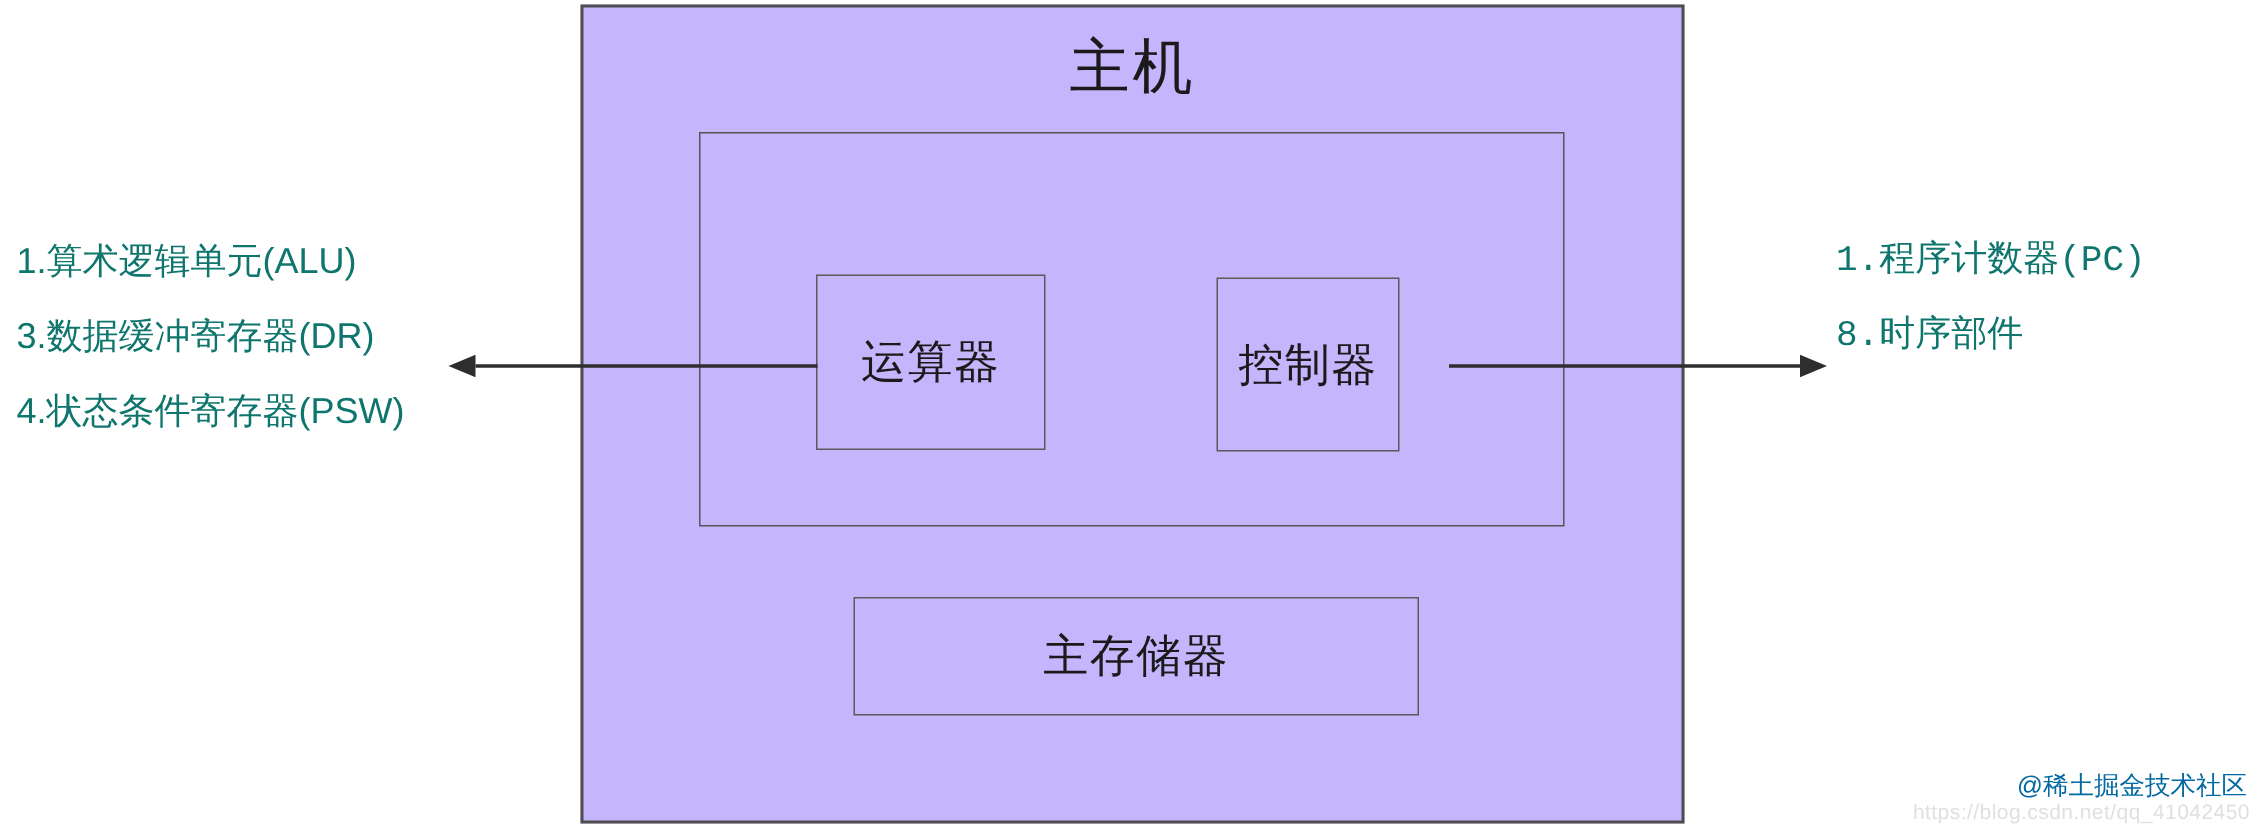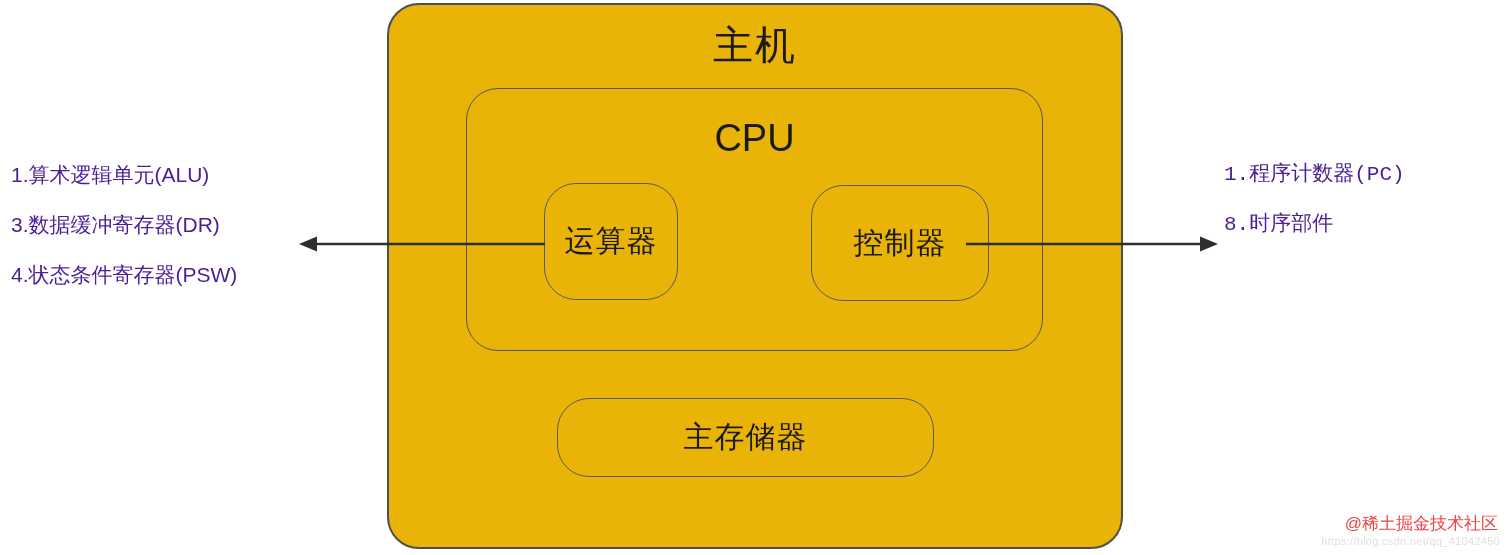--- a/index.html
+++ b/index.html
@@ -4,21 +4,21 @@
 <style>
   html,body{margin:0;padding:0;background:#ffffff;}
   .canvas{
     position:relative;
     width:1512px;height:555px;
     background:#ffffff;
     font-family:"Liberation Sans","DejaVu Sans",sans-serif;
     color:#1f1f1f;
     overflow:hidden;
   }
-  .box{position:absolute;box-sizing:border-box;background:#eab308;border-radius:32px;}
+  .box{position:absolute;box-sizing:border-box;background:#c4b5fd;}
   .host-box{
     left:387px;top:3px;width:736px;height:546px;
     border:2px solid #4e4e4e;
   }
   .host-title{
     position:absolute;left:0;top:18px;width:100%;
     text-align:center;font-size:40px;line-height:44px;
     color:#1a1a1a;letter-spacing:2px;
   }
   .cpu-box{
@@ -28,55 +28,54 @@
   .cpu-title{
     position:absolute;left:0;top:28px;width:100%;
     text-align:center;font-size:38px;line-height:42px;
     color:#1a1a1a;
   }
   .inner-box{
     display:flex;align-items:center;justify-content:center;
     border:1.5px solid #5a5a5a;
     font-size:30px;color:#1a1a1a;letter-spacing:1px;
   }
-  .alu-box{left:77px;top:94px;width:134px;height:117px;}
-  .cu-box{left:344px;top:96px;width:178px;height:116px;justify-content:center;}
-  .memory-box{left:168px;top:393px;width:377px;height:79px;}
+  .alu-box{left:77px;top:94px;width:153px;height:117px;}
+  .cu-box{left:344px;top:96px;width:122px;height:116px;justify-content:center;}
+  .memory-box{left:180px;top:393px;width:377px;height:79px;}
   .arrows{
     position:absolute;left:0;top:0;width:1512px;height:555px;
     pointer-events:none;
   }
   .side-list{
     position:absolute;top:162px;
-    font-size:21px;line-height:25px;color:#4c1d95;
+    font-size:24px;line-height:25px;color:#0f766e;
   }
   .side-list.left{left:11px;}
   .side-list.right{left:1224px;font-family:Liberation Mono, monospace;}
   .side-list .item{margin:0 0 25px 0;white-space:nowrap;}
   .wm-community{
     position:absolute;right:14px;top:514px;
-    font-size:17px;line-height:20px;color:#ef4444;
+    font-size:17px;line-height:20px;color:#0369a1;
     white-space:nowrap;
   }
   .wm-url{
     position:absolute;right:12px;top:536px;
-    font-size:11px;line-height:10px;color:#e0e0e0;
+    font-size:14px;line-height:10px;color:#e0e0e0;
     letter-spacing:0.3px;white-space:nowrap;
   }
 </style>
 </head>
 <body>
 
 <div class="canvas">
 
   <div class="box host-box">
     <div class="host-title">主机</div>
 
     <div class="box cpu-box">
-      <div class="cpu-title">CPU</div>
 
       <div class="box inner-box alu-box">
         <span>运算器</span>
       </div>
 
       <div class="box inner-box cu-box">
         <span>控制器</span>
       </div>
     </div>
 

